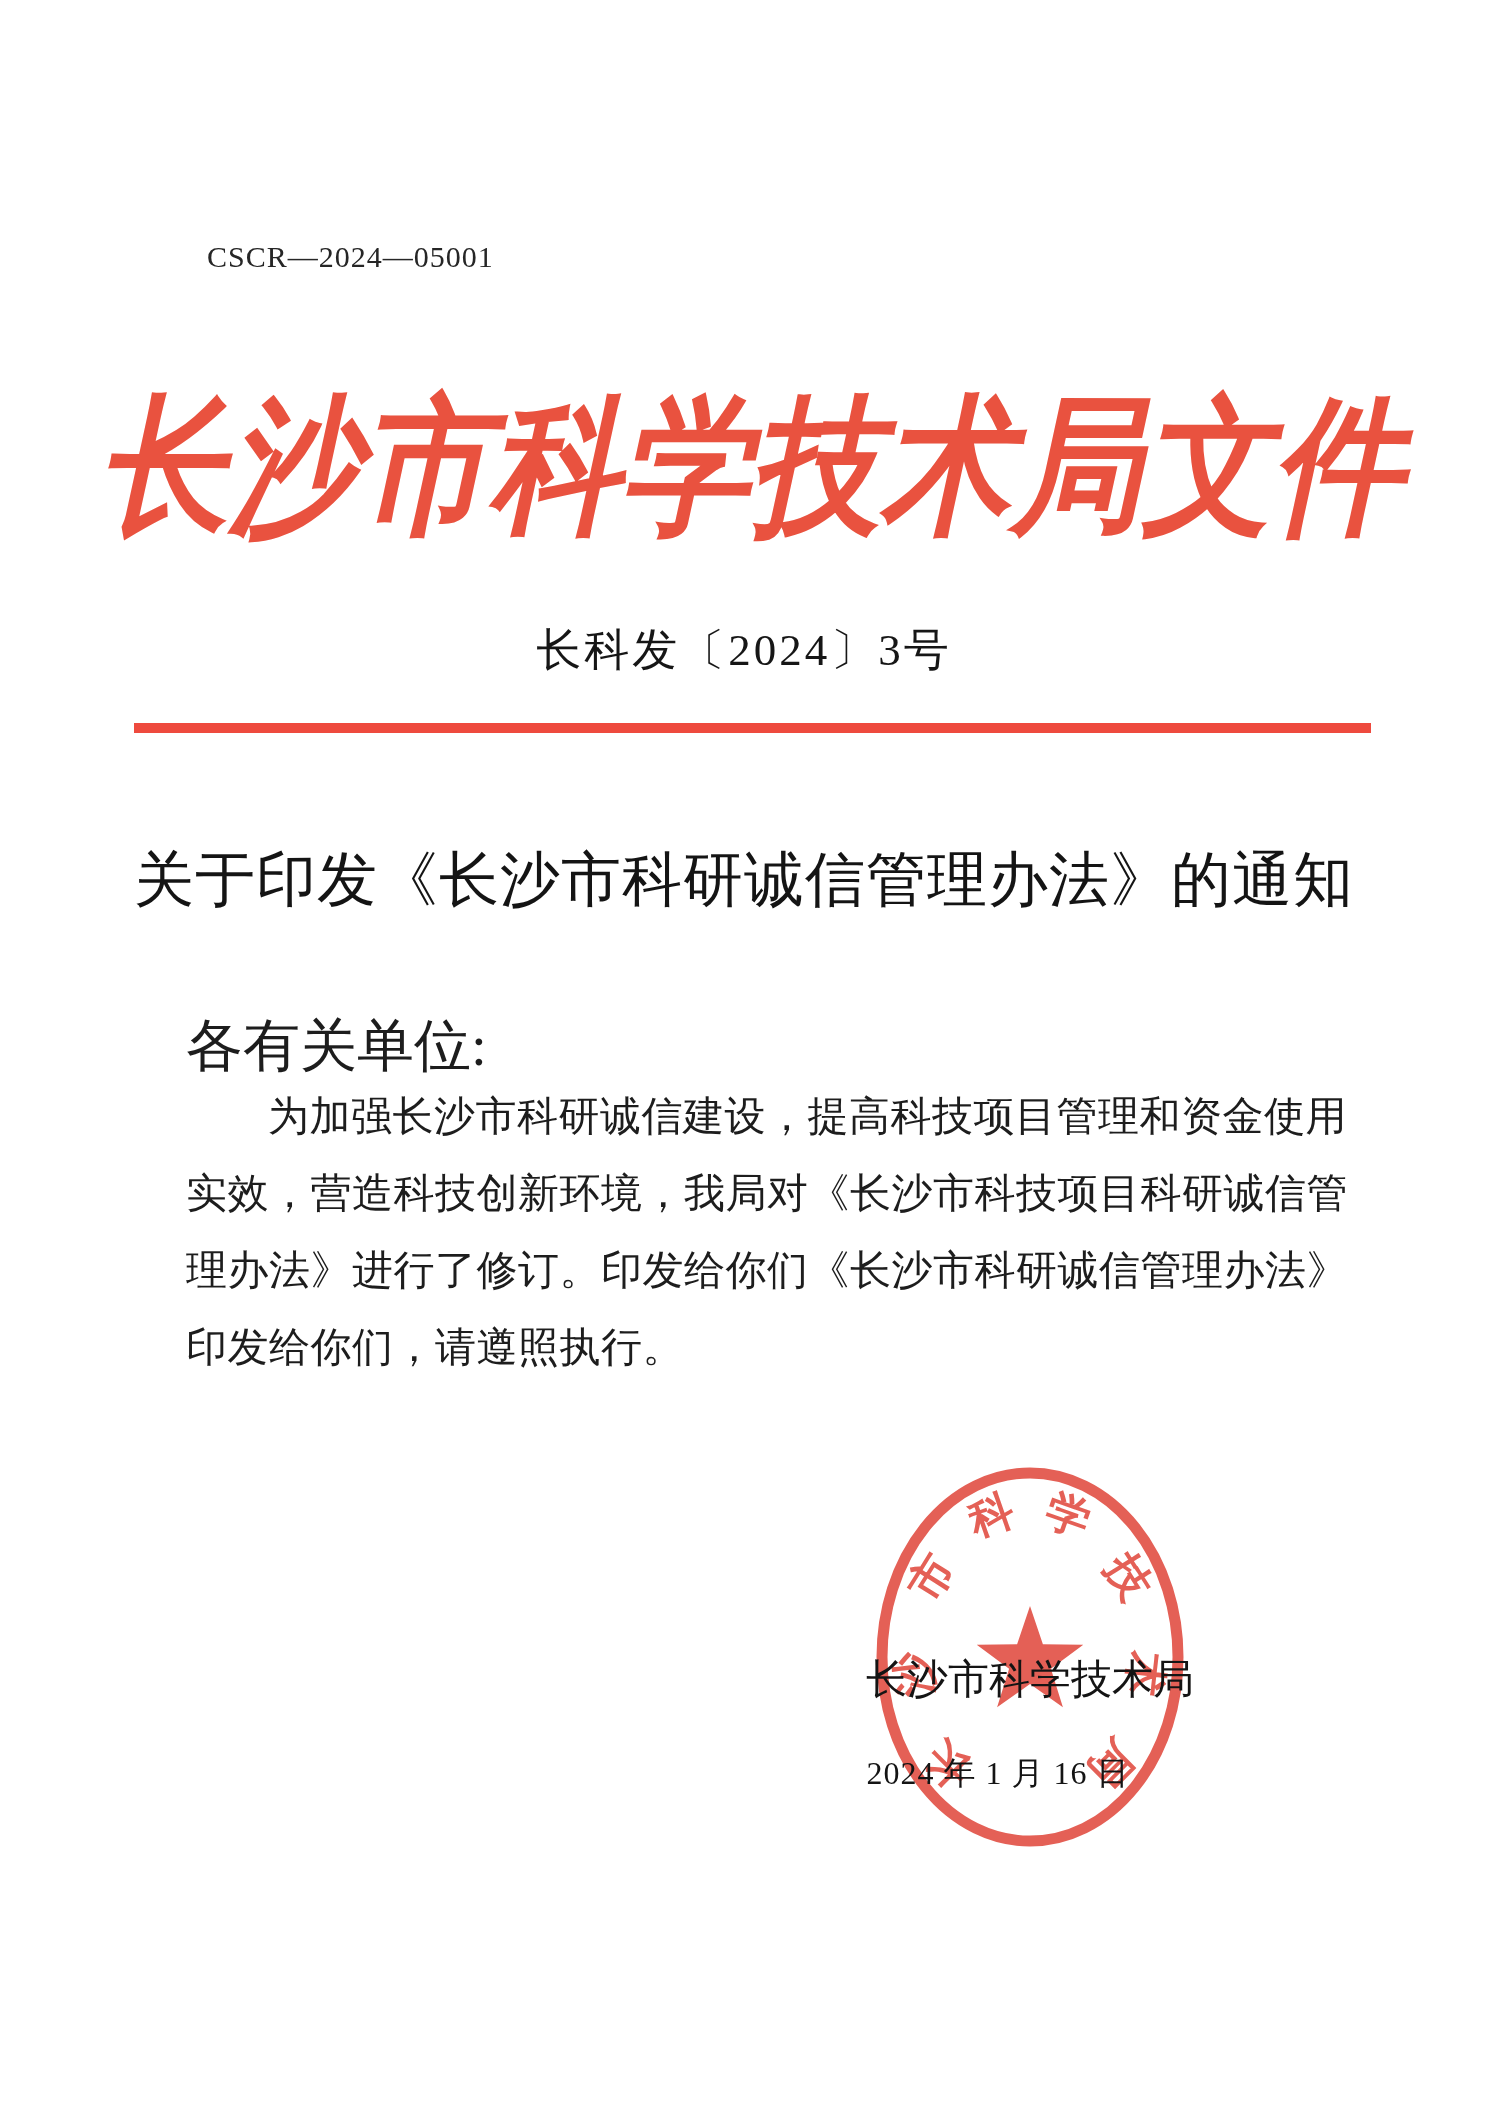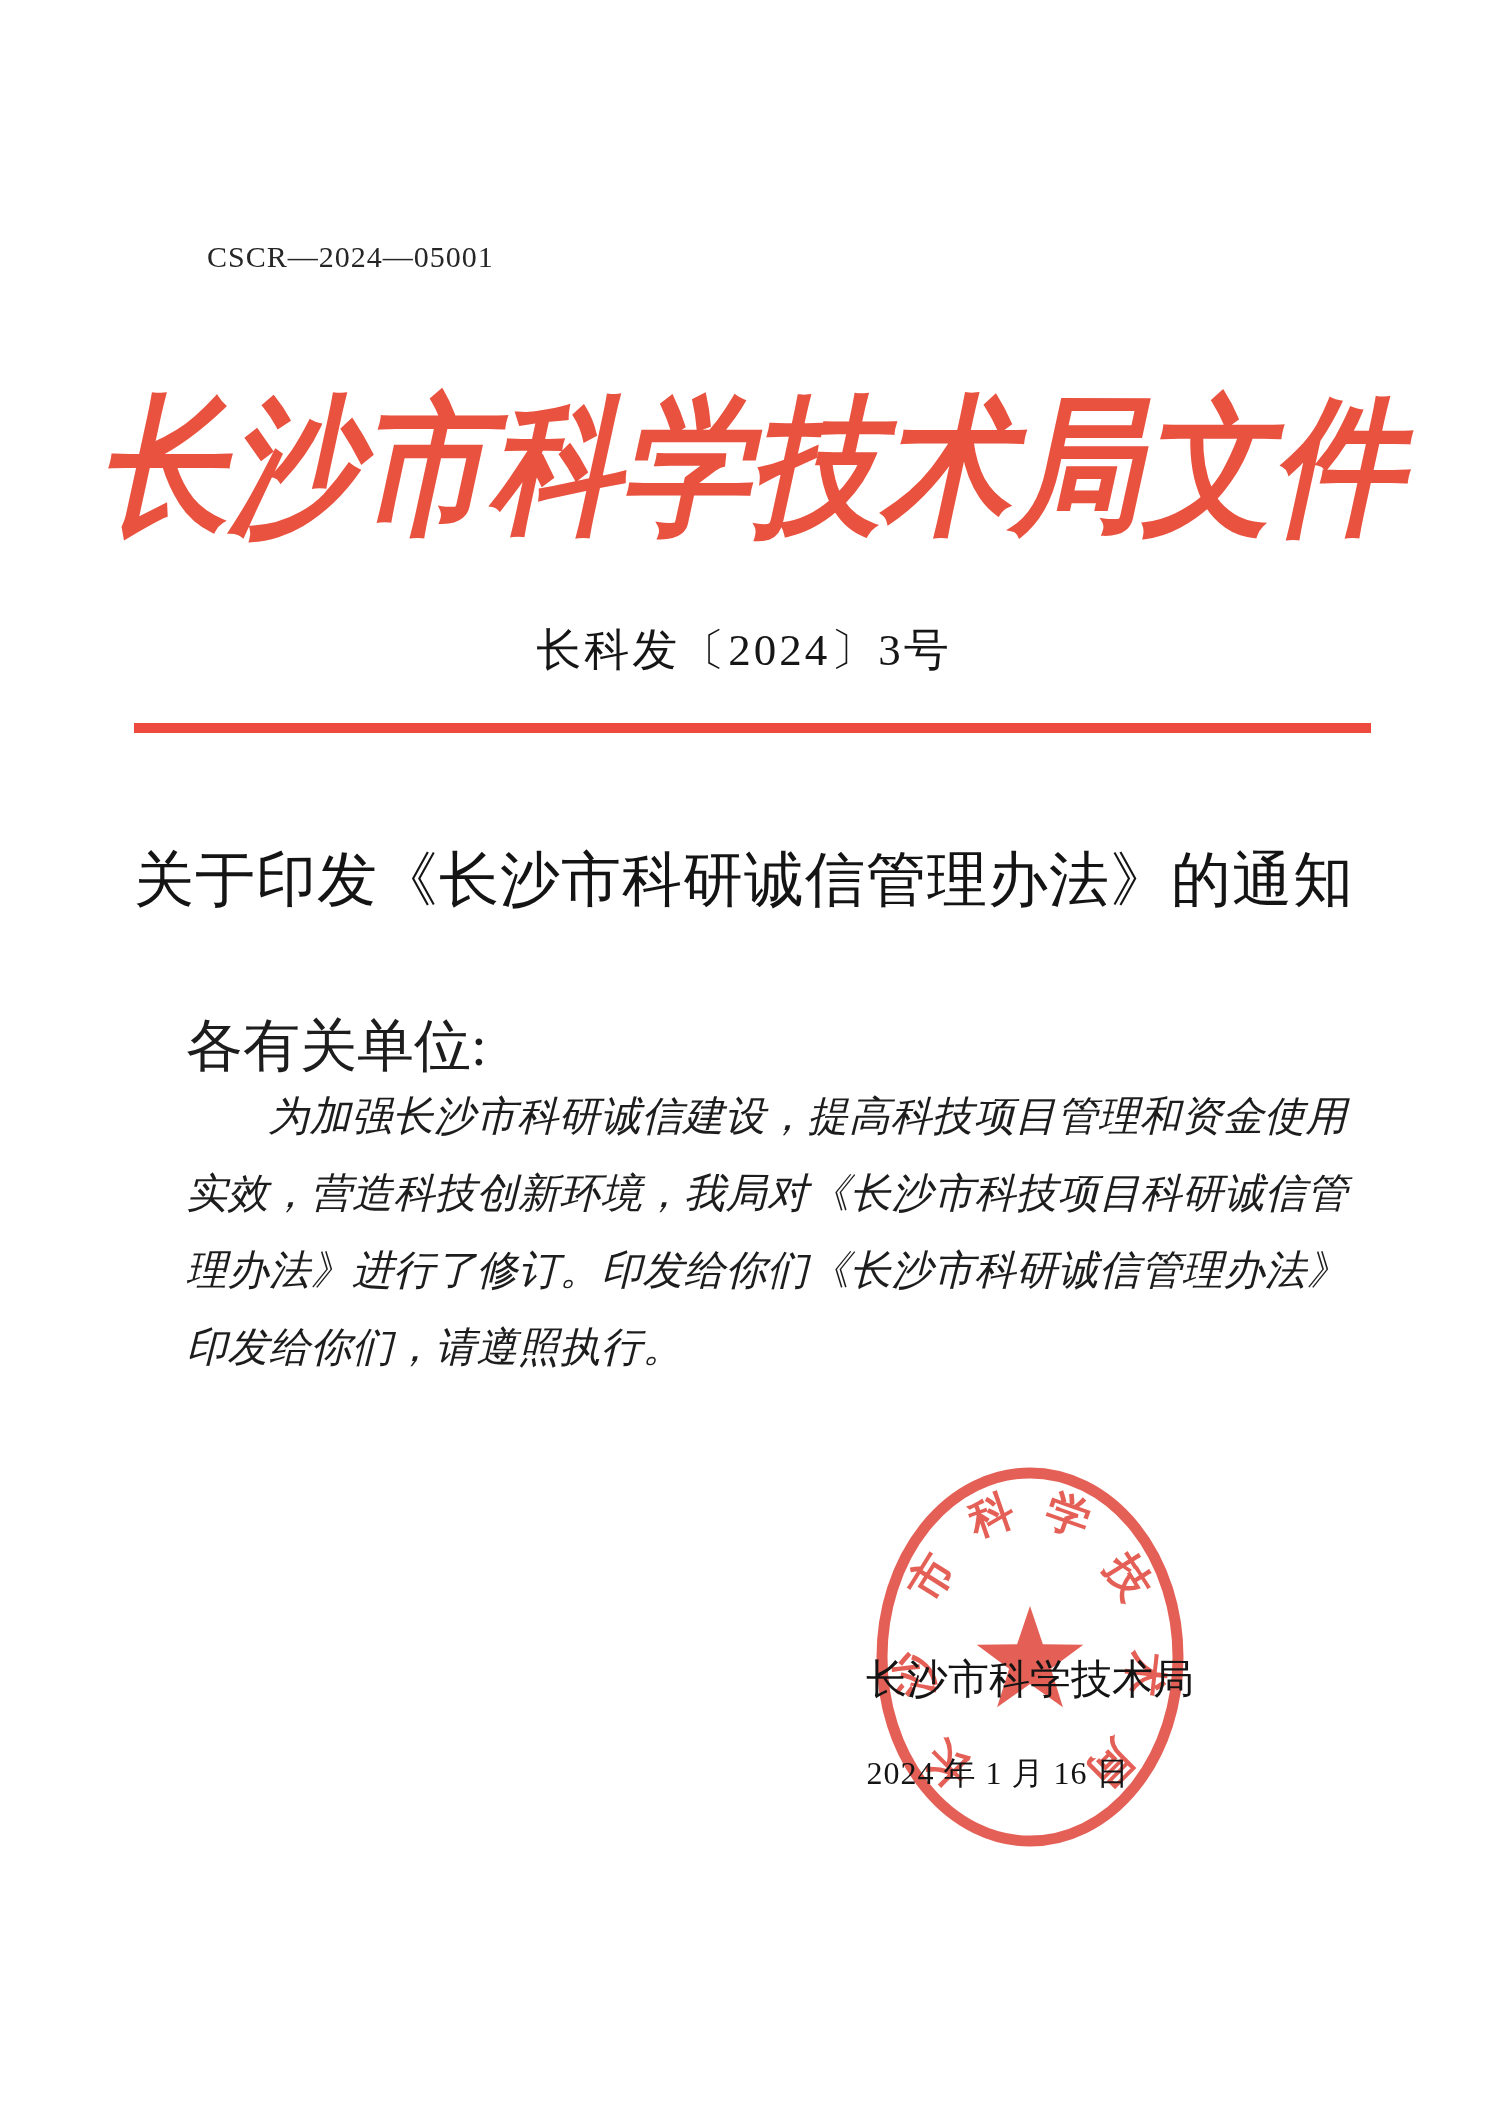--- a/index.html
+++ b/index.html
@@ -50,21 +50,21 @@
   }
   .salutation{
     position:absolute;left:186px;top:1008px;
     font-size:57px;color:var(--text-black);white-space:nowrap;
   }
   .body-text{
     position:absolute;left:186px;top:1078px;width:1180px;
     font-size:41px;line-height:77px;letter-spacing:0.5px;
     color:var(--text-black);
   }
-  .body-text .line{white-space:nowrap;font-style:italic;}
+  .body-text .line{white-space:nowrap;}
   .body-text .line.indent{text-indent:2em;}
   .stamp{
     position:absolute;left:860px;top:1452px;
     width:340px;height:410px;
     color:var(--stamp-red);
     opacity:0.92;
   }
   .stamp svg{display:block;width:100%;height:100%;}
   .stamp text{
     font-family:"Liberation Serif","DejaVu Serif",serif;

